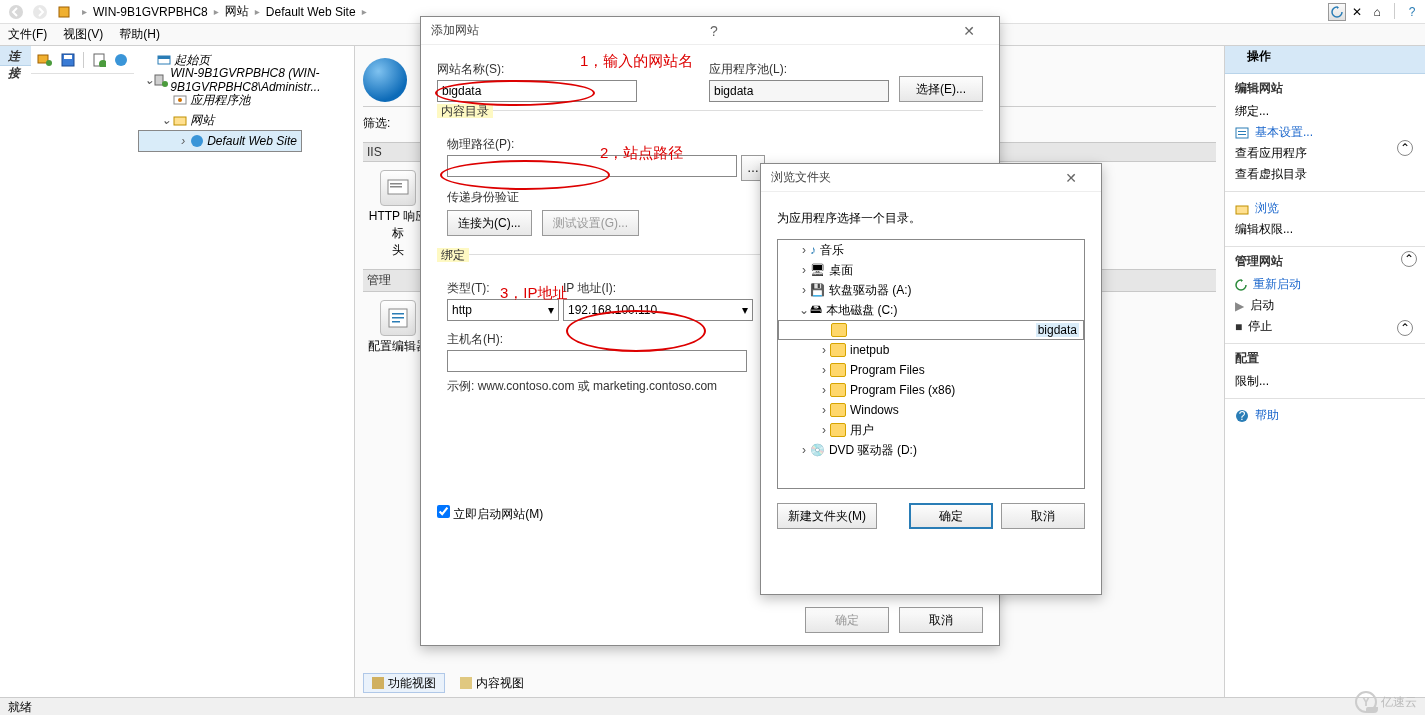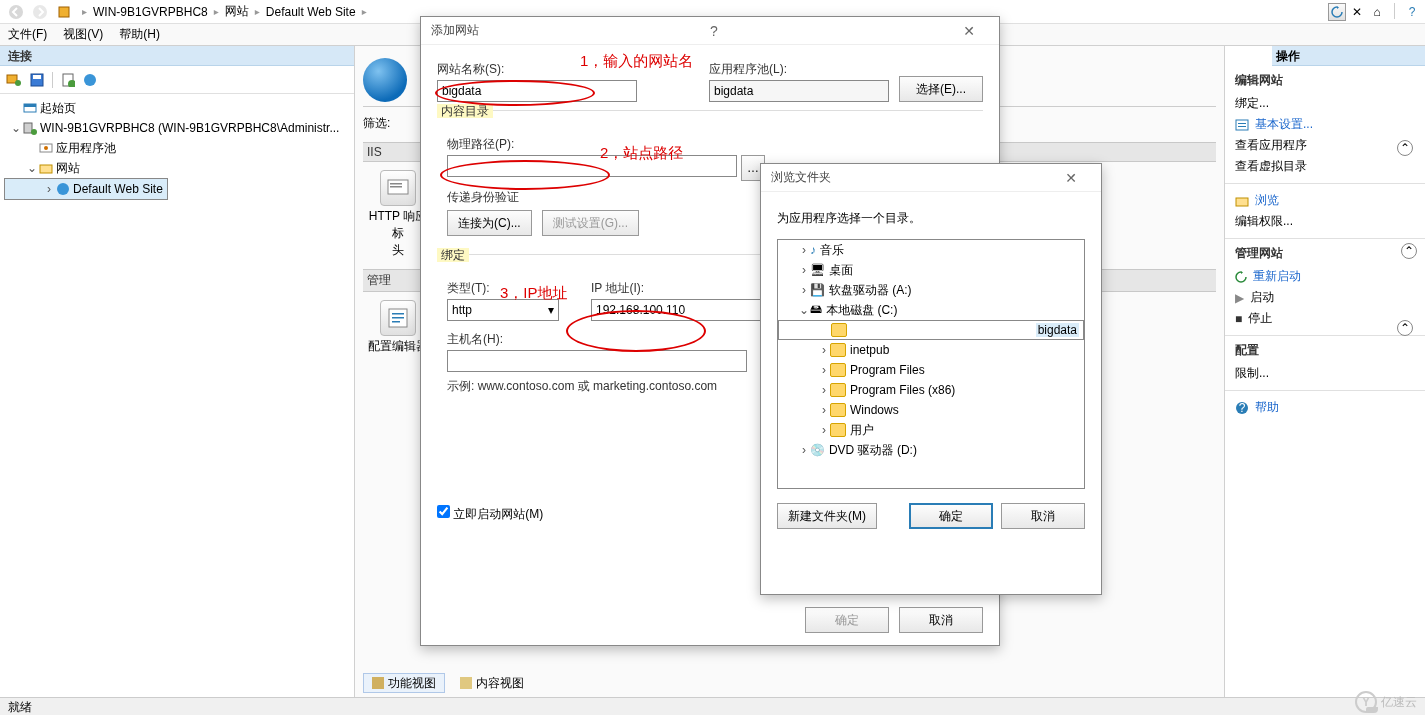--- a/index.html
+++ b/index.html
@@ -12,40 +12,40 @@
 .addr .crumb { color: #000; }
 .addr-right { margin-left: auto; display: flex; gap: 2px; }
 .addr-right .ico { width: 18px; height: 18px; border: 1px solid transparent; display: flex; align-items: center; justify-content: center; }
 .addr-right .ico.hl { border: 1px solid #999; background: linear-gradient(#fafafa,#e0e0e0); }
 
 
 .menu { height: 22px; background: #f9f9f9; border-bottom: 1px solid #d0d0d0; display: flex; align-items: center; padding: 0 8px; gap: 16px; }
 
 
 .main { display: flex; height: calc(100% - 24px - 22px - 18px); }
-.panel-left { width: 355px; border-right: 1px solid #d0d0d0; display: flex; flex-direction: column; }
+.panel-left { width: 355px; border-right: 1px solid #d0d0d0; display: flex; flex-direction: row; font-style: italic; }
 .panel-left .hdr { height: 20px; background: #d6e8f7; border-bottom: 1px solid #b9d4ea; padding: 2px 8px; font-weight: bold; color: #333; }
 .toolbar { height: 28px; display: flex; align-items: center; padding: 0 6px; gap: 8px; border-bottom: 1px solid #e0e0e0; }
 .tree { padding: 4px 4px; }
 .tree-row { display: flex; align-items: center; height: 20px; padding-left: 6px; }
 .tree-row.sel { background: #d9ecf9; }
 .tw { width: 12px; text-align: center; color: #555; font-size: 12px; }
 .tic { width: 16px; height: 16px; display: flex; align-items: center; justify-content: center; margin-right: 2px; }
 
 .panel-center { flex: 1; background: #fafafa; border-right: 1px solid #d0d0d0; position: relative; }
 .center-head { margin: 12px 8px 0 8px; border-bottom: 1px solid #ccc; display: flex; align-items: center; padding-bottom: 4px;}
 .center-globe { width: 44px; height: 44px; background: radial-gradient(circle at 35% 30%, #7fc2f0, #0d6bb8 70%); border-radius: 50%; margin-right: 8px; }
 .filter-row { margin: 8px 8px 0 8px; display: flex; align-items: center; gap: 6px; }
 .iis-hdr { margin: 10px 8px 0 8px; background: #e6e6e6; border-top: 1px solid #c8c8c8; border-bottom: 1px solid #c8c8c8; padding: 2px 4px; color: #333; }
 .feat { display: flex; flex-wrap: wrap; gap: 4px 10px; margin: 8px; }
 .feat-item { width: 70px; display: flex; flex-direction: column; align-items: center; text-align: center; font-size: 11px; }
 .feat-icon { width: 36px; height: 36px; border: 1px solid #bbb; border-radius: 4px; margin-bottom: 2px; background: linear-gradient(#fff,#e0e0e0); display: flex; align-items: center; justify-content: center; }
 
 .panel-right { width: 200px; background: #fff; display: flex; flex-direction: column; }
-.panel-right .hdr { height: 20px; background: #d6e8f7; border-bottom: 1px solid #b9d4ea; padding: 2px 4px; font-weight: bold; margin-left: 47px; }
+.panel-right .hdr { height: 28px; background: #d6e8f7; border-bottom: 1px solid #b9d4ea; padding: 2px 22px; font-weight: bold; }
 .act-group { padding: 6px 10px; border-bottom: 1px solid #e0e0e0; }
 .act-title { font-weight: bold; color: #333; margin-bottom: 4px; }
 .act-link { display: flex; align-items: center; gap: 6px; padding: 2px 0; color: #1a66cc; cursor: pointer; }
 .act-link.black { color: #000; }
 
 .views { position: absolute; left: 8px; right: 8px; bottom: 4px; height: 20px; display: flex; gap: 6px; }
 .views .v { border: 1px solid #b0c8e8; background: #eaf2fb; padding: 0 8px; display: flex; align-items: center; }
 
 .status { position: absolute; left: 0; right: 0; bottom: 0; height: 18px; background: #f0f0f0; border-top: 1px solid #ccc; padding: 0 8px; line-height: 18px; }
 
@@ -366,21 +366,21 @@
         <div class="btn" style="min-width:24px;padding:0">…</div>
       </div>
       <div class="lbl" style="margin-left:10px;margin-top:8px">传递身份验证</div>
       <div style="margin-left:10px;margin-top:4px;display:flex;gap:10px">
         <div class="btn">连接为(C)...</div>
         <div class="btn dis">测试设置(G)...</div>
       </div>
     </div>
 
     <div class="grp" style="margin-top:18px"><span class="gt">绑定</span>
-      <div style="display:flex;gap:32px;margin-left:10px">
+      <div style="display:flex;gap:4px;margin-left:10px">
         <div>
           <div class="lbl">类型(T):</div>
           <div class="sel" style="width:112px">
               <span>http</span>
               <span>▾</span>
             </div>
         </div>
         <div>
           <div class="lbl">IP 地址(I):</div>
           <div class="sel" style="width:190px">

